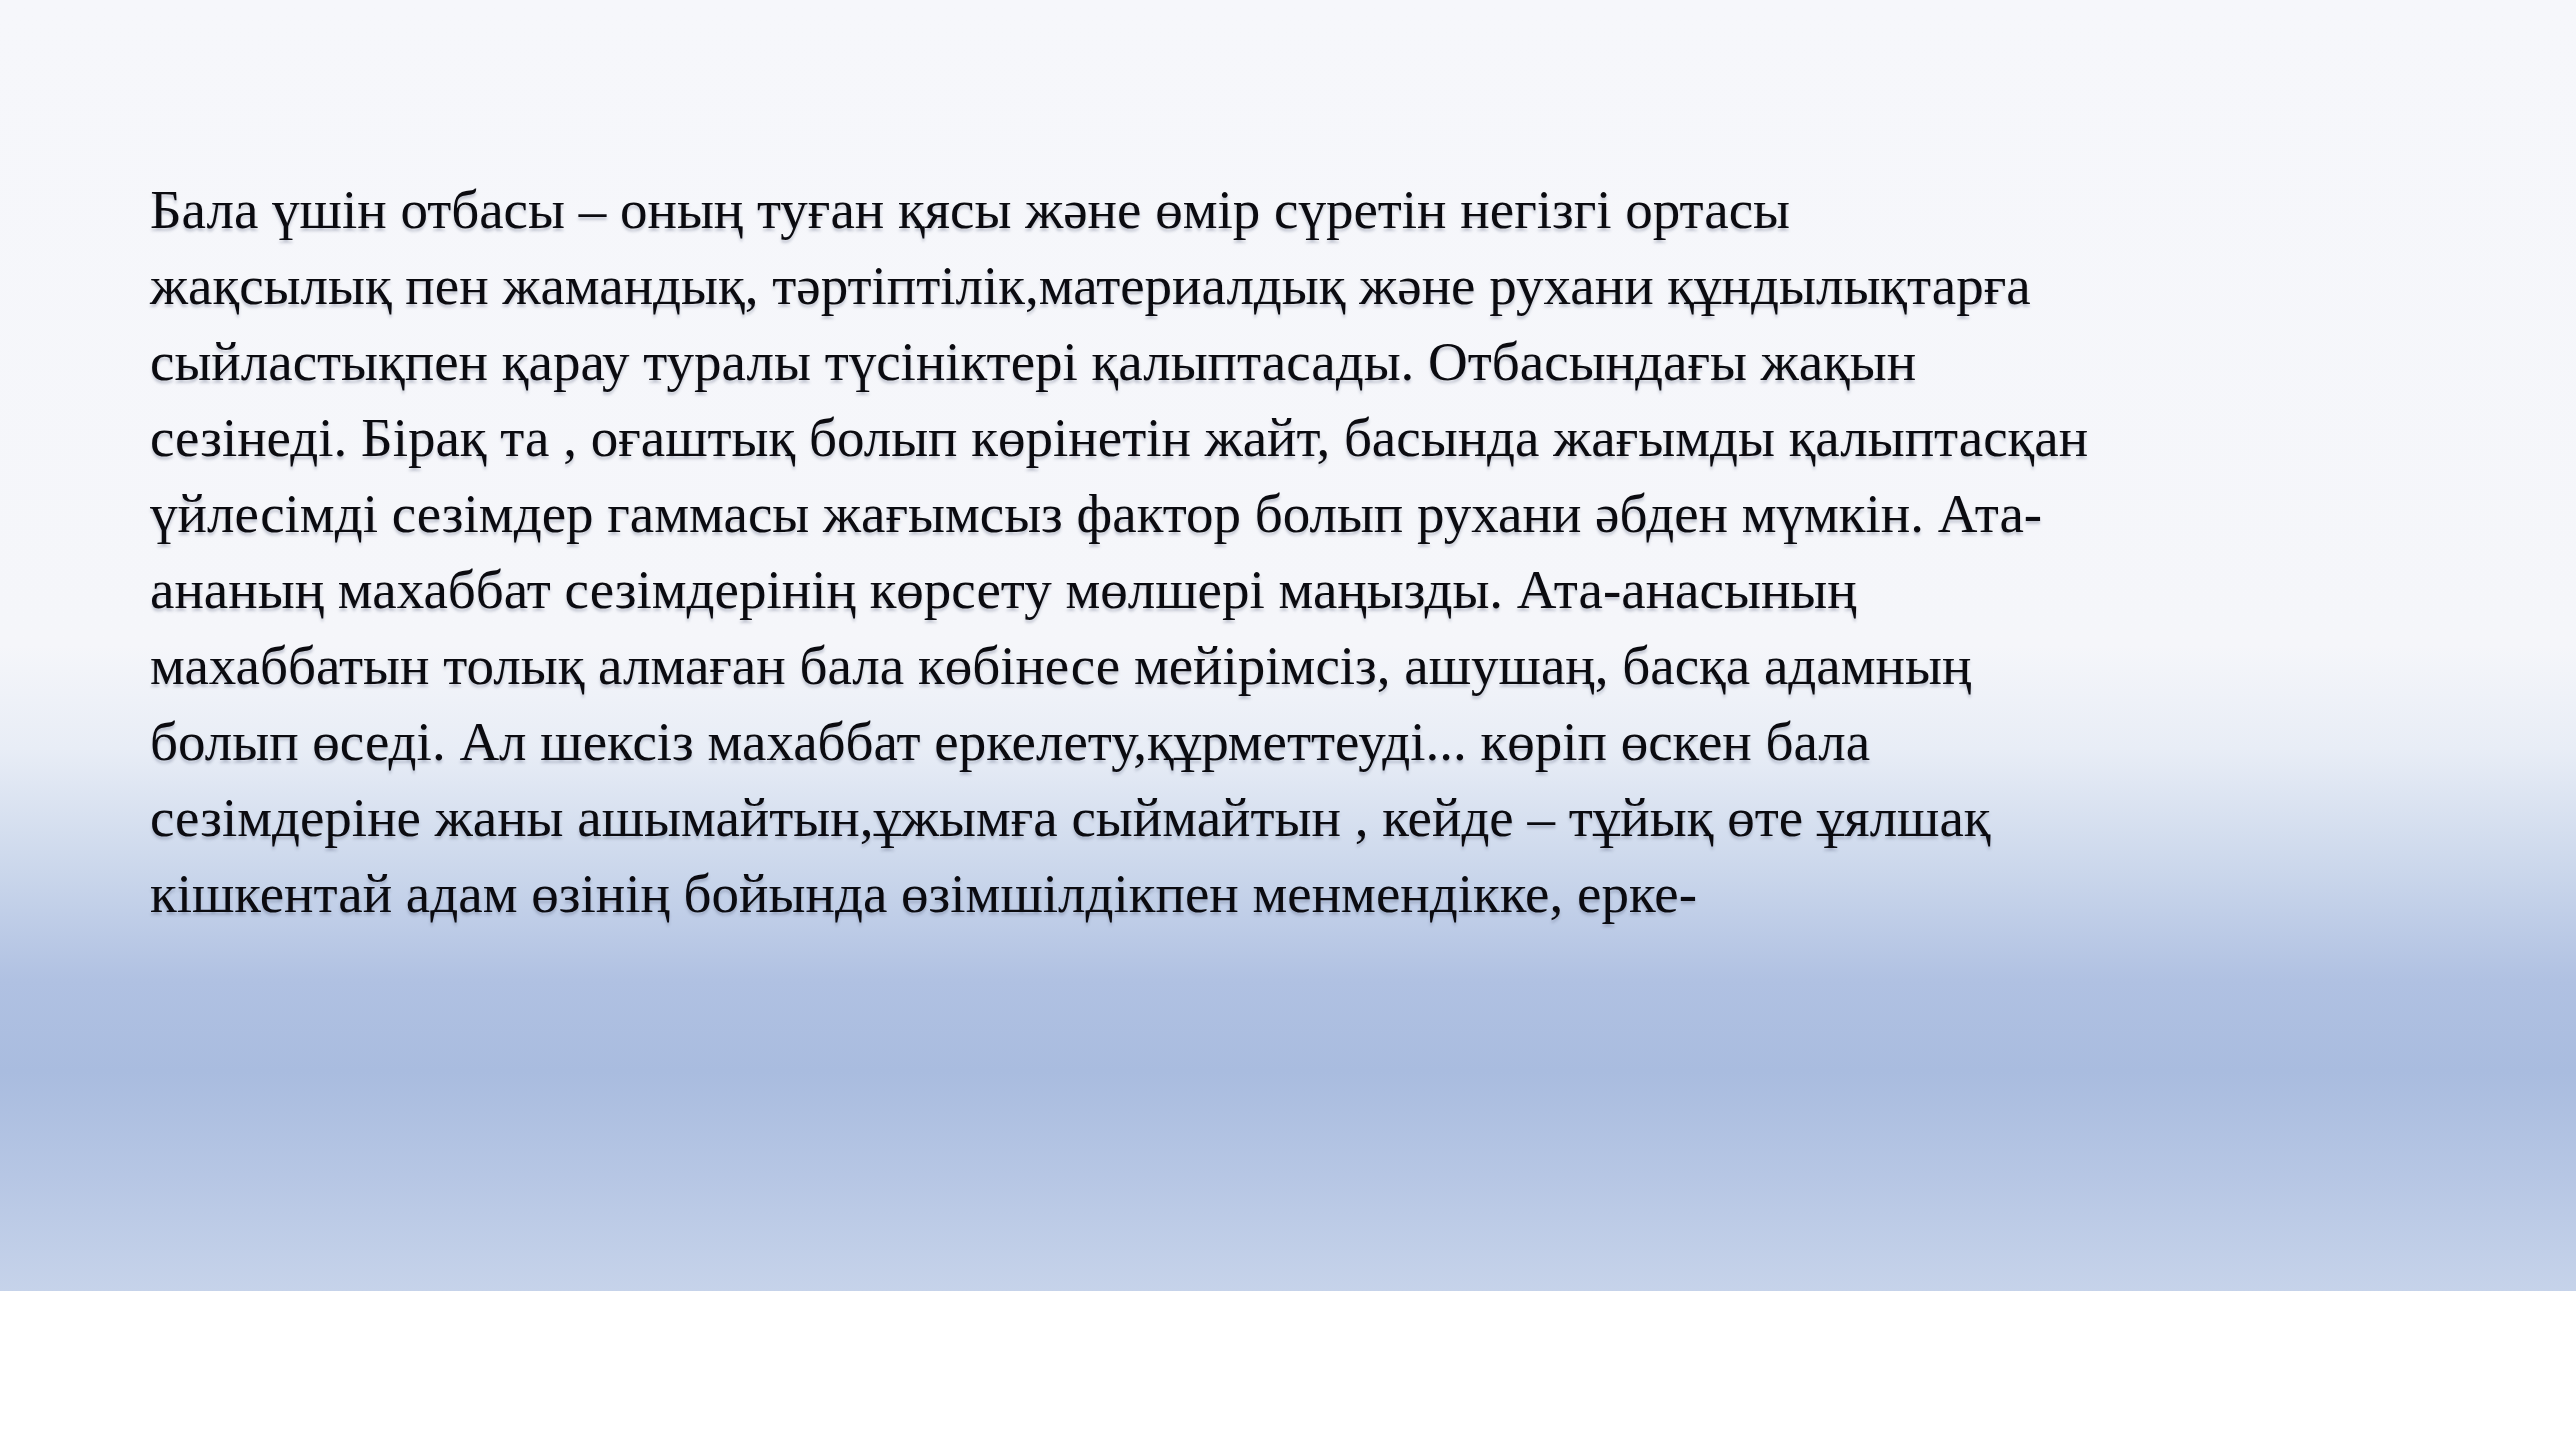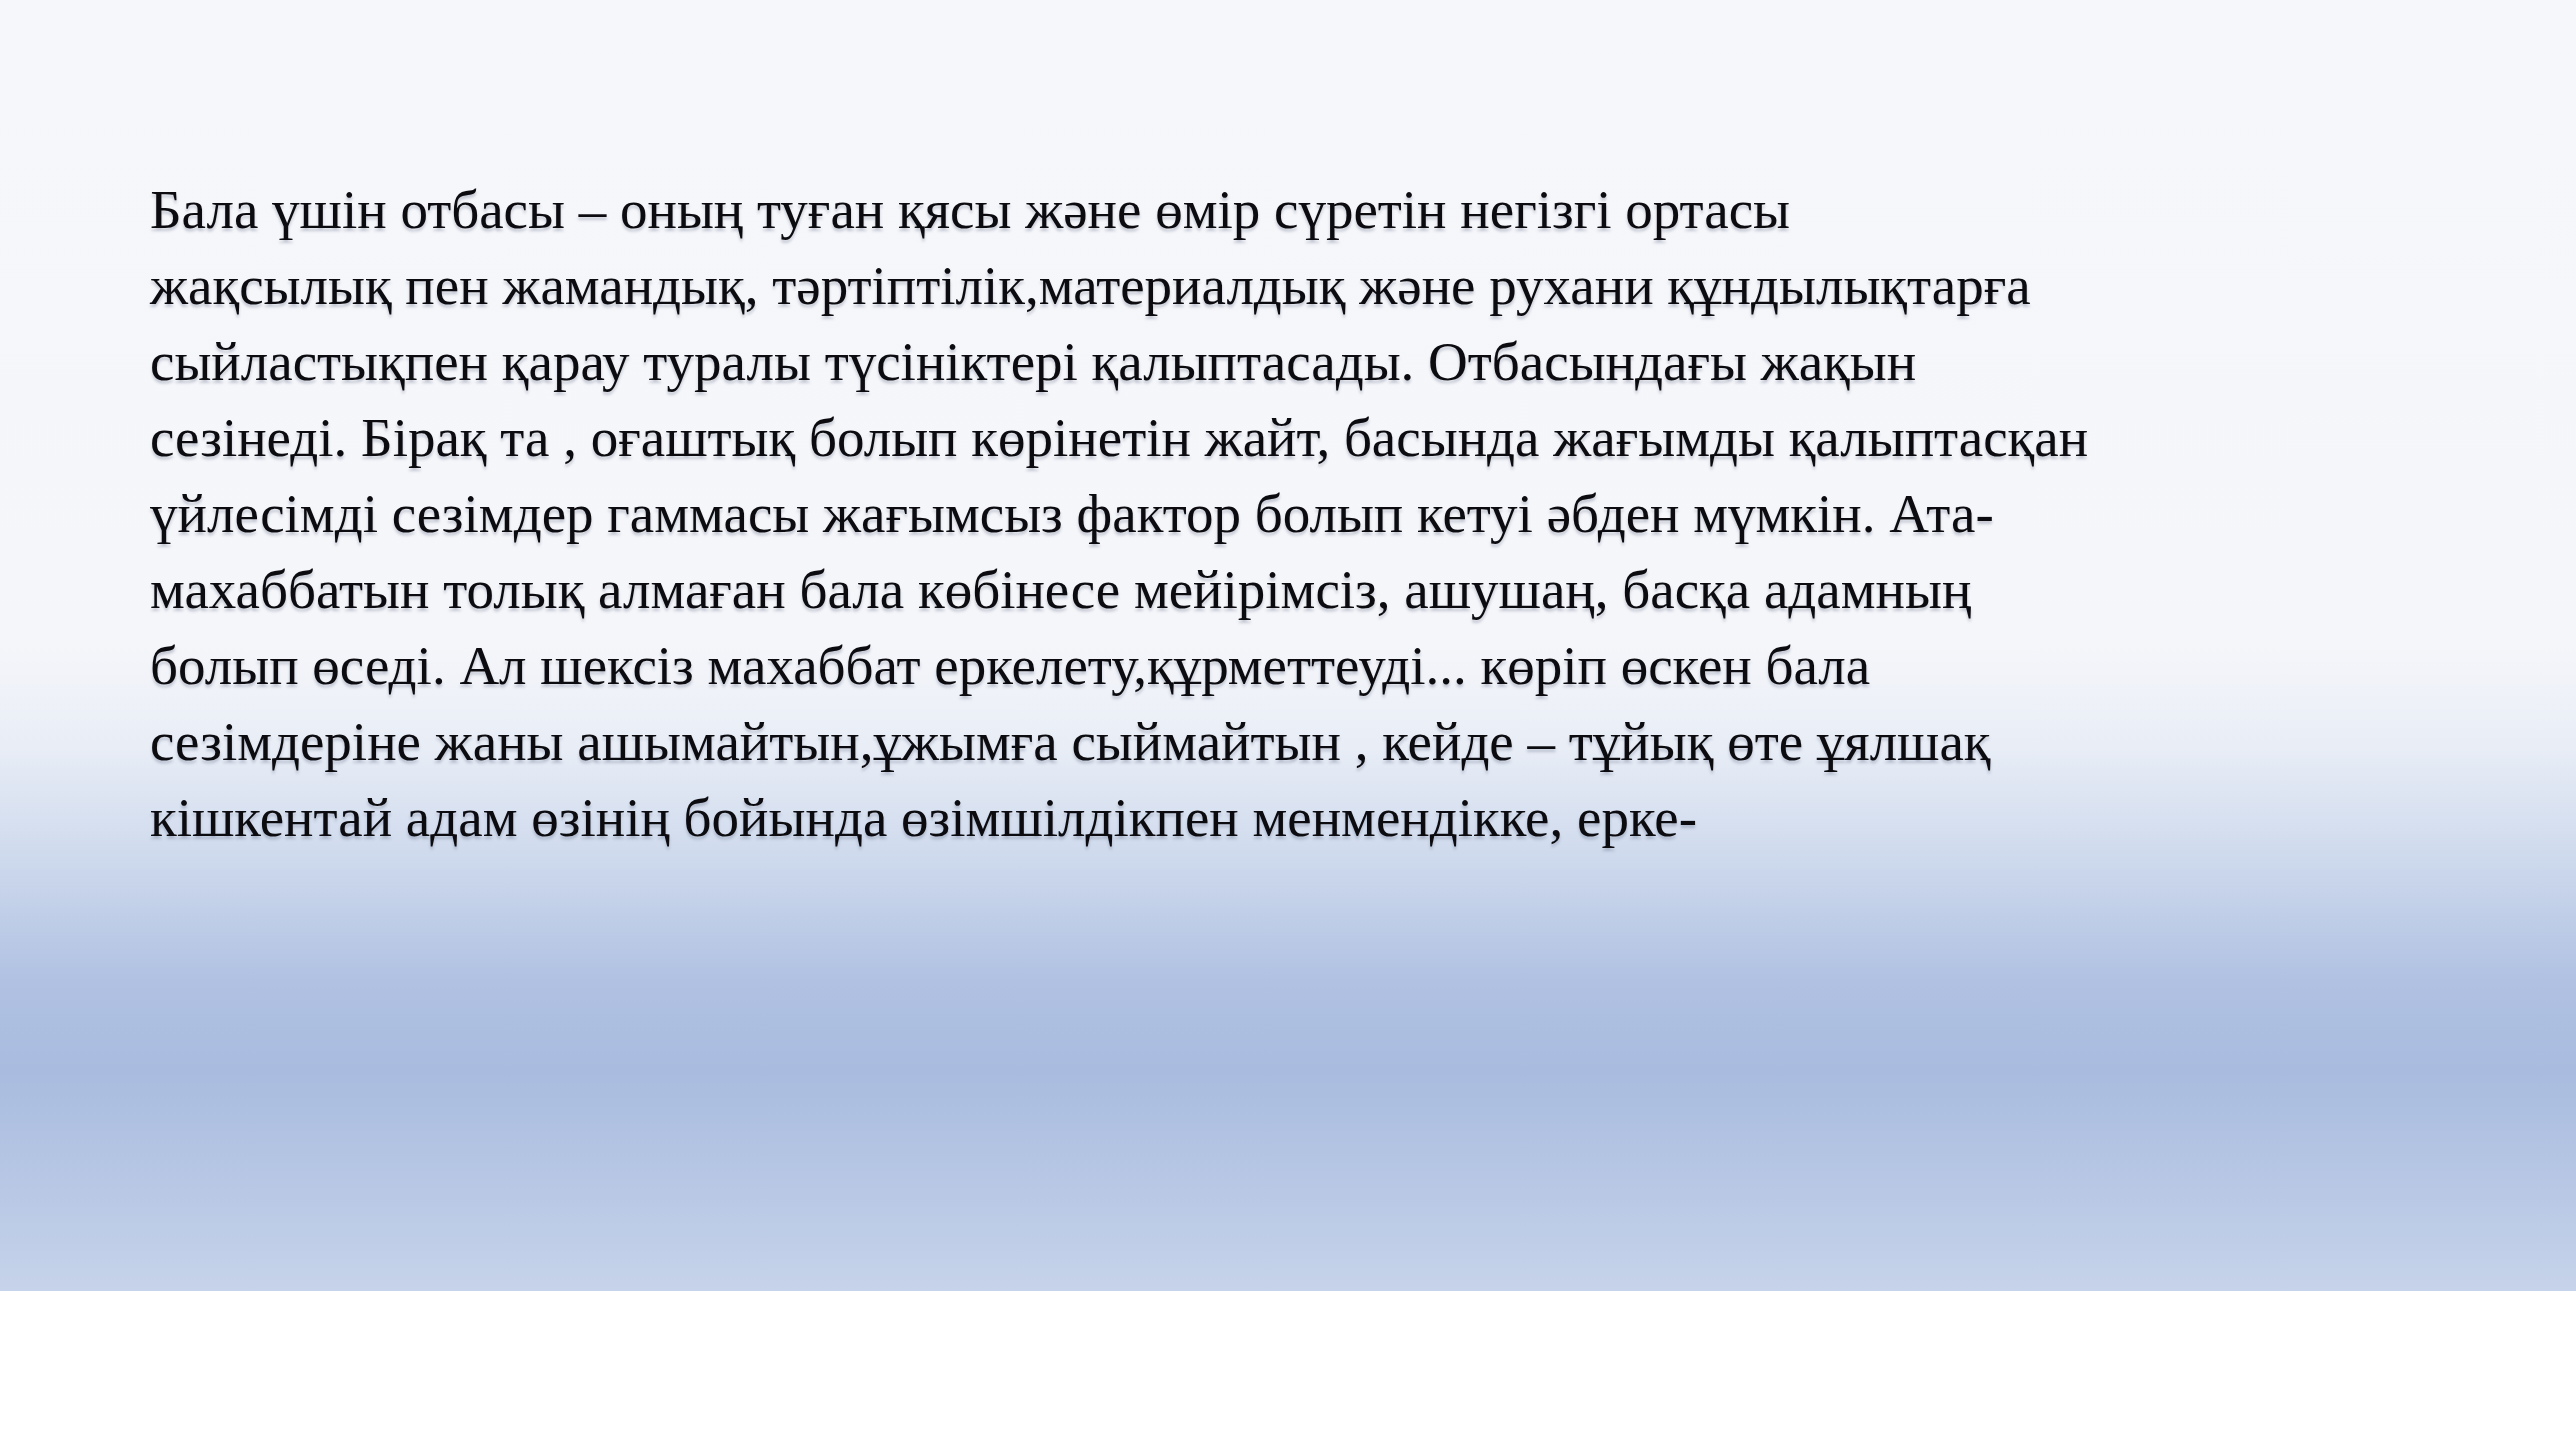--- a/index.html
+++ b/index.html
@@ -44,20 +44,21 @@
 </style>
 </head>
 <body>
 
 <div class="slide">
   <div class="textblock">
     <div class="line">Бала үшін отбасы – оның туған қясы және өмір сүретін негізгі ортасы</div>
     <div class="line">жақсылық пен жамандық, тәртіптілік,материалдық және рухани құндылықтарға</div>
     <div class="line">сыйластықпен қарау туралы түсініктері қалыптасады. Отбасындағы жақын</div>
     <div class="line">сезінеді. Бірақ та , оғаштық болып көрінетін жайт, басында жағымды қалыптасқан</div>
-    <div class="line">үйлесімді сезімдер гаммасы жағымсыз фактор болып кетуі әбден мүмкін. Ата-</div>
+    <div class="line">үйлесімді сезімдер гаммасы жағымсыз фактор болып рухани әбден мүмкін. Ата-</div>
+    <div class="line">ананың махаббат сезімдерінің көрсету мөлшері маңызды. Ата-анасының</div>
     <div class="line">махаббатын толық алмаған бала көбінесе мейірімсіз, ашушаң, басқа адамның</div>
     <div class="line">болып өседі. Ал шексіз махаббат еркелету,құрметтеуді... көріп өскен бала</div>
     <div class="line">сезімдеріне жаны ашымайтын,ұжымға сыймайтын , кейде – тұйық өте ұялшақ</div>
     <div class="line">кішкентай адам өзінің бойында өзімшілдікпен менмендікке, ерке-</div>
   </div>
 </div>
 
 
 </body></html>

